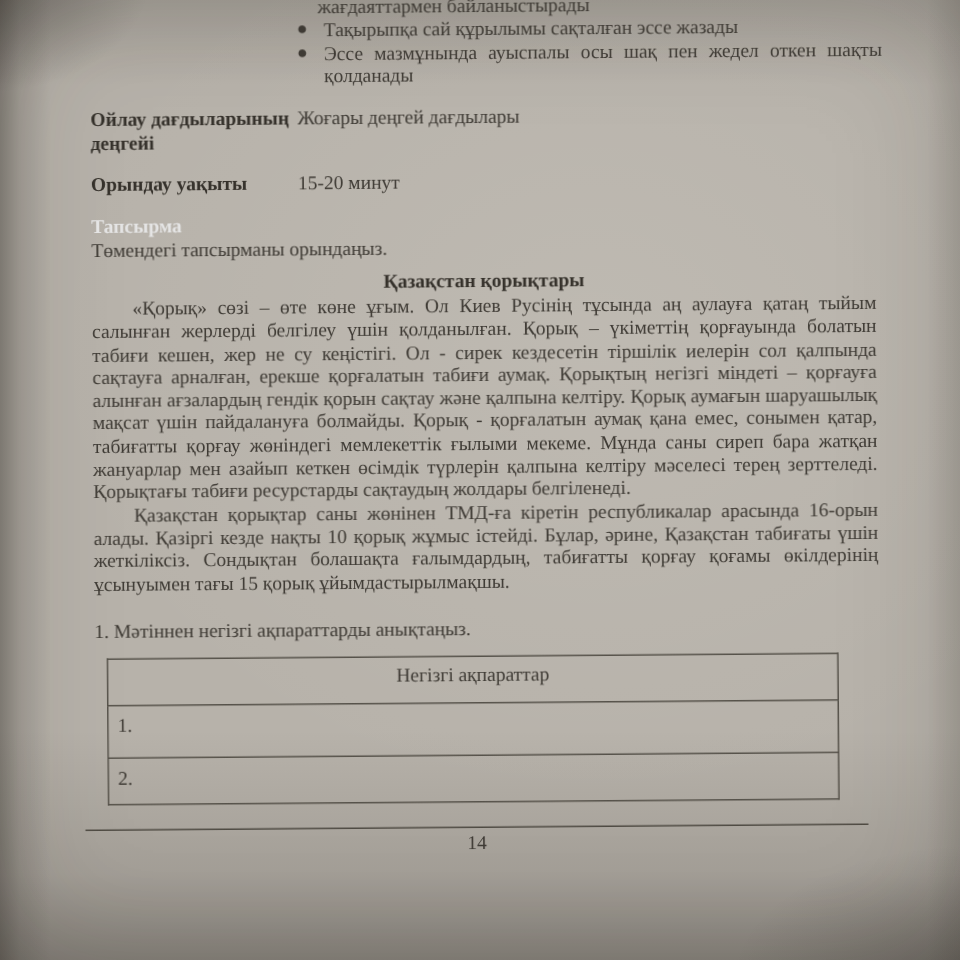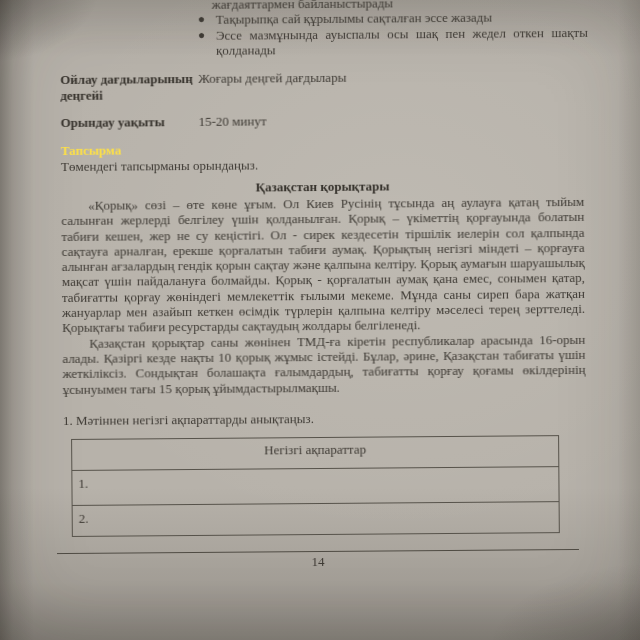--- a/index.html
+++ b/index.html
@@ -39,21 +39,21 @@
   .crit-cont { margin-left:14px; }
   .crit-item { display:flex; }
   .crit-item .bullet { flex:none; width:18px; font-size:12px; }
   .crit-item .btext { flex:1; text-align:justify; }
 
   
   .meta-row { left:62px; right:55px; display:flex; }
   .meta-label { flex:none; width:138px; font-weight:bold; color:#35312b; line-height:16px; }
   .meta-value { flex:1; }
 
-  .task-heading { left:62px; top:141px; font-weight:bold; color:#fde047; }
+  .task-heading { left:62px; top:141px; font-weight:bold; color:#e5e5e5; }
   .task-instruction { left:62px; top:157px; }
 
   .reading-title { left:62px; right:55px; top:179px; text-align:center; font-weight:bold; color:#35312b; }
 
   .paragraphs { left:62px; right:55px; top:196px; }
   .paragraphs p { margin:0; text-align:justify; text-indent:27px; }
 
   .question { left:62px; right:40px; top:411px; }
 
   .answers-table { left:70px; top:437px; width:488px; border-collapse:collapse; }

